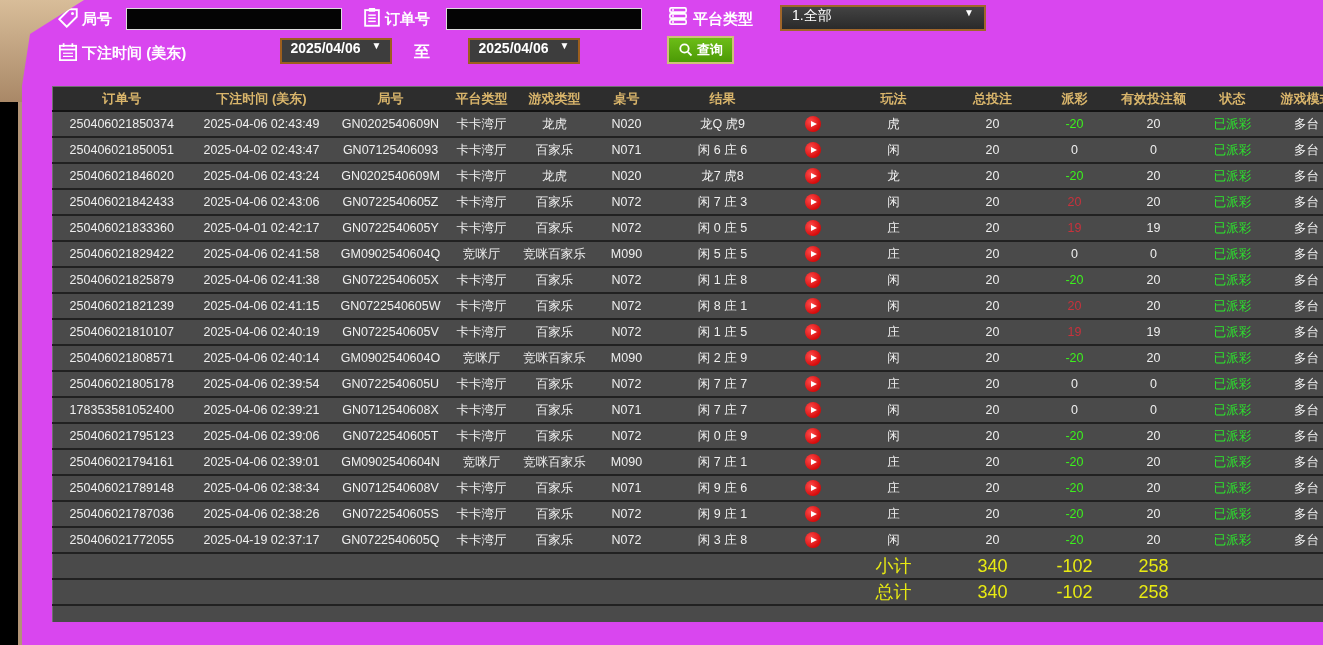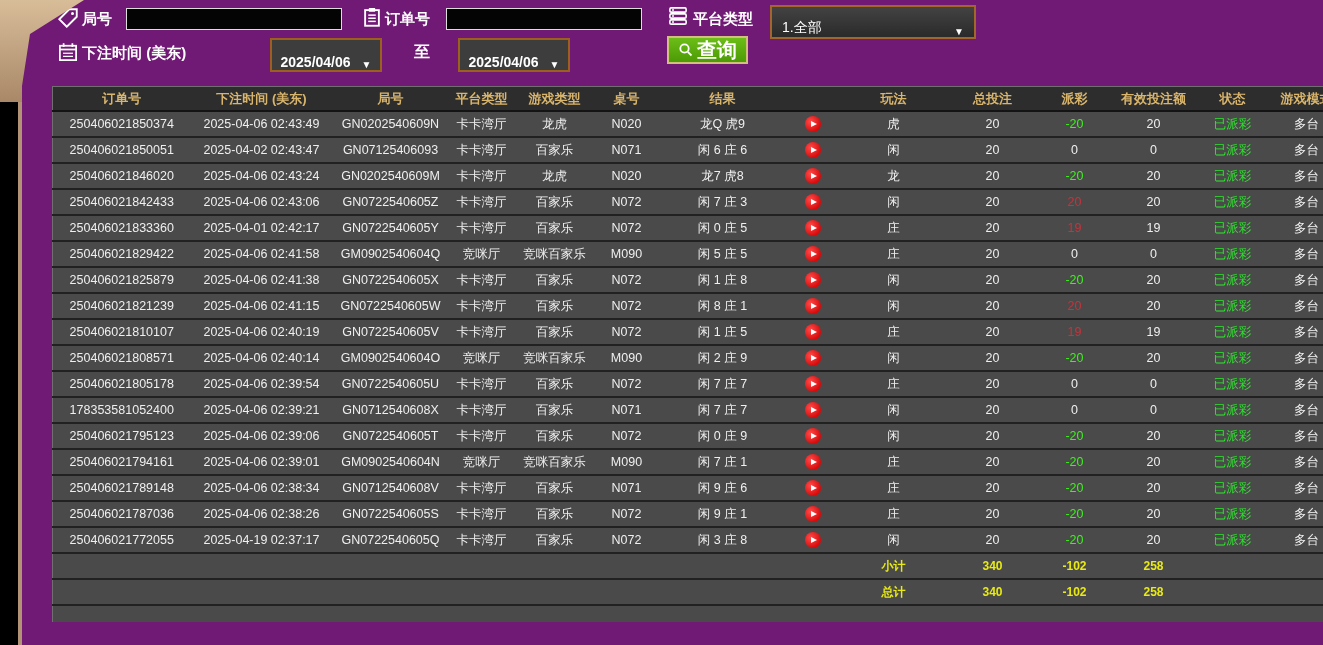--- a/index.html
+++ b/index.html
@@ -3,50 +3,50 @@
 <meta charset="utf-8">
 <style>
   html,body{margin:0;padding:0;background:#000;}
   .stage{position:relative;width:1323px;height:645px;overflow:hidden;
          font-family:"Liberation Sans","DejaVu Sans",sans-serif;background:#000;}
   
   .corner-decor{position:absolute;left:0;top:0;width:86px;height:102px;
     background:linear-gradient(180deg,#d8bd99,#a98867);
     clip-path:polygon(0 0,84px 0,30px 34px,22px 86px,22px 102px,0 102px);z-index:5;}
   .left-line{position:absolute;left:18px;top:96px;width:4px;height:549px;background:#b29375;z-index:4;}
-  .panel{position:absolute;left:22px;top:0;right:0;bottom:0;background:#701a75;padding-left:20px;}
+  .panel{position:absolute;left:22px;top:0;right:0;bottom:0;background:#d946ef;padding-left:20px;}
   
   .filter-bar{position:absolute;left:0;top:0;right:0;height:86px;}
   .flabel{position:absolute;color:#fff;font-weight:bold;font-size:15px;white-space:nowrap;}
   .ficon{position:absolute;width:20px;height:20px;}
   .txt-input{position:absolute;height:22px;background:#040404;border:1px solid #dcdcdc;
     color:#fff;font-size:13px;padding:0 6px;box-sizing:border-box;outline:none;}
-  .sel{position:absolute;height:34px;box-sizing:border-box;border:2px solid #a0662a;
+  .sel{position:absolute;height:26px;box-sizing:border-box;border:2px solid #a0662a;
     background:linear-gradient(180deg,#434343,#2a2a2a);color:#fff;font-size:14px;font-weight:bold;
-    display:flex;align-items:flex-end;cursor:pointer;}
+    display:flex;align-items:flex-start;cursor:pointer;margin-left:10px;}
   .sel .arrow{margin-left:auto;font-size:10px;padding-left:6px;}
   .sel-platform{padding:0 10px;font-weight:normal;font-size:14px;}
   .sel-date{justify-content:center;background:#3d3d3d;border-color:#9c5f1e;padding:0 6px;}
   .sel-date .arrow{margin-left:5px;}
   .btn-search{position:absolute;left:645px;top:36px;height:28px;padding:0 9px;
     background:linear-gradient(180deg,#6cbd17,#4c9a06);border:2px solid #cfc07a;box-sizing:border-box;
-    color:#fff;font-size:20px;font-weight:bold;display:flex;align-items:center;gap:3px;cursor:pointer;}
+    color:#fff;font-size:13px;font-weight:bold;display:flex;align-items:center;gap:3px;cursor:pointer;}
   
   .tbl-wrap{position:absolute;left:30px;top:86px;right:7px;bottom:0;}
   table{width:100%;border-collapse:collapse;table-layout:fixed;border-left:1px solid #6f6f6f;}
   th{background:#2d2d2d;color:#d9b56b;font-size:13px;font-weight:bold;height:23px;
      border-bottom:2px solid #141414;border-top:1px solid #6f6f6f;padding:0;white-space:nowrap;overflow:hidden;}
   td{background:#4a4a4a;color:#efefef;font-size:12.5px;text-align:center;height:24px;
      border-bottom:2px solid #212121;border-top:1px solid #6d6d6d;padding:0;white-space:nowrap;overflow:hidden;}
   tr.empty-row td{height:16px;border-bottom:none;}
   .neg{color:#3cf21c;}
   .pos{color:#c8323c;}
   .zero{color:#efefef;}
   .status-ok{color:#2ce62c;}
-  .tot td{color:#e8ea12;font-weight:bold;font-size:12px;}
+  .tot td{color:#e8ea12;font-weight:normal;font-size:18px;}
   .play-btn{display:inline-flex;align-items:center;justify-content:center;width:16px;height:16px;
     border-radius:50%;background:radial-gradient(circle at 35% 35%,#ff4a4a,#d60b0b 70%);cursor:pointer;vertical-align:middle;}
   .play-btn i{display:block;width:0;height:0;border-left:6px solid #fff;
     border-top:3.5px solid transparent;border-bottom:3.5px solid transparent;margin-left:2px;}
 </style>
 </head>
 <body>
 
 <div class="stage">
   <div class="panel">

